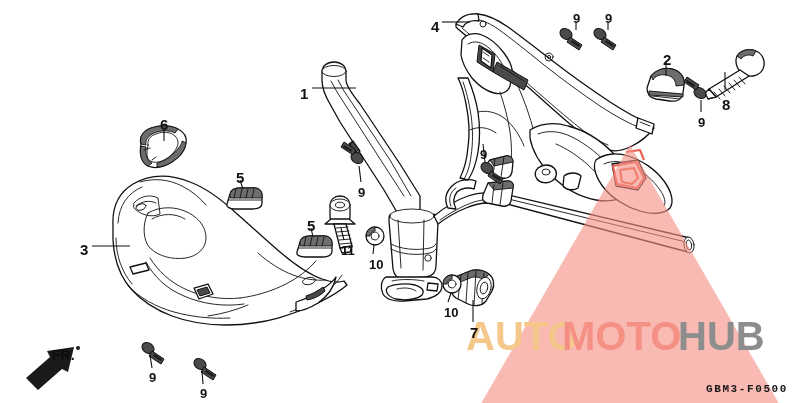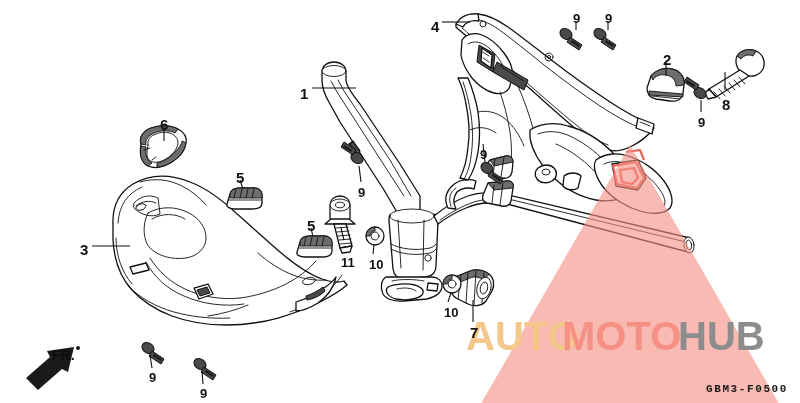--- a/index.html
+++ b/index.html
@@ -463,19 +463,19 @@
       <div class="callout big" style="left: 722px; top: 97px;">8</div>
       <div class="callout small" style="left: 573px; top: 12px;">9</div>
       <div class="callout small" style="left: 605px; top: 12px;">9</div>
       <div class="callout small" style="left: 698px; top: 116px;">9</div>
       <div class="callout small" style="left: 358px; top: 186px;">9</div>
       <div class="callout small" style="left: 480px; top: 148px;">9</div>
       <div class="callout small" style="left: 149px; top: 371px;">9</div>
       <div class="callout small" style="left: 200px; top: 387px;">9</div>
       <div class="callout small" style="left: 369px; top: 258px;">10</div>
       <div class="callout small" style="left: 444px; top: 306px;">10</div>
-      <div class="callout small" style="left: 341px; top: 256px;">11</div>
+      <div class="callout small" style="left: 341px; top: 244px;">11</div>
     </div>
 
   <div id="fr-label">FR.</div>
 
   <div id="partcode">GBM3-F0500</div>
 </div>
 
 </body></html>

